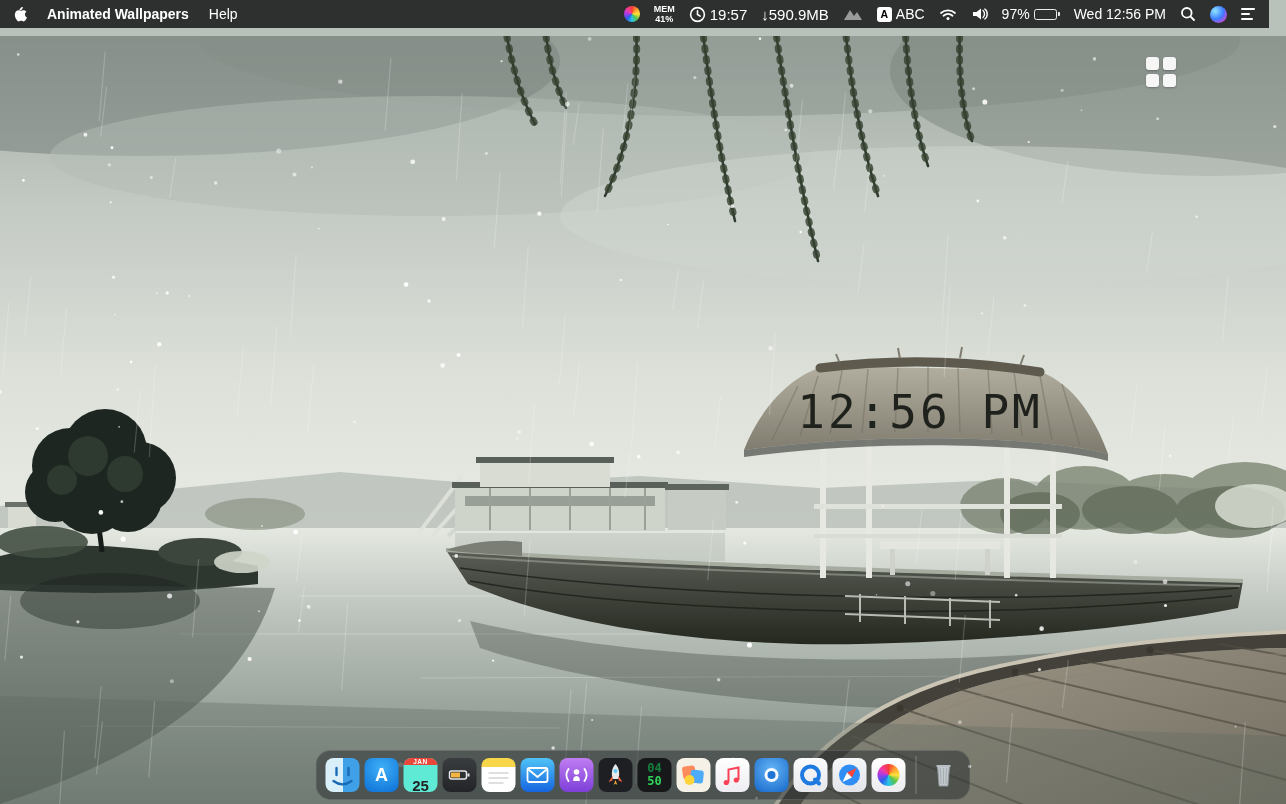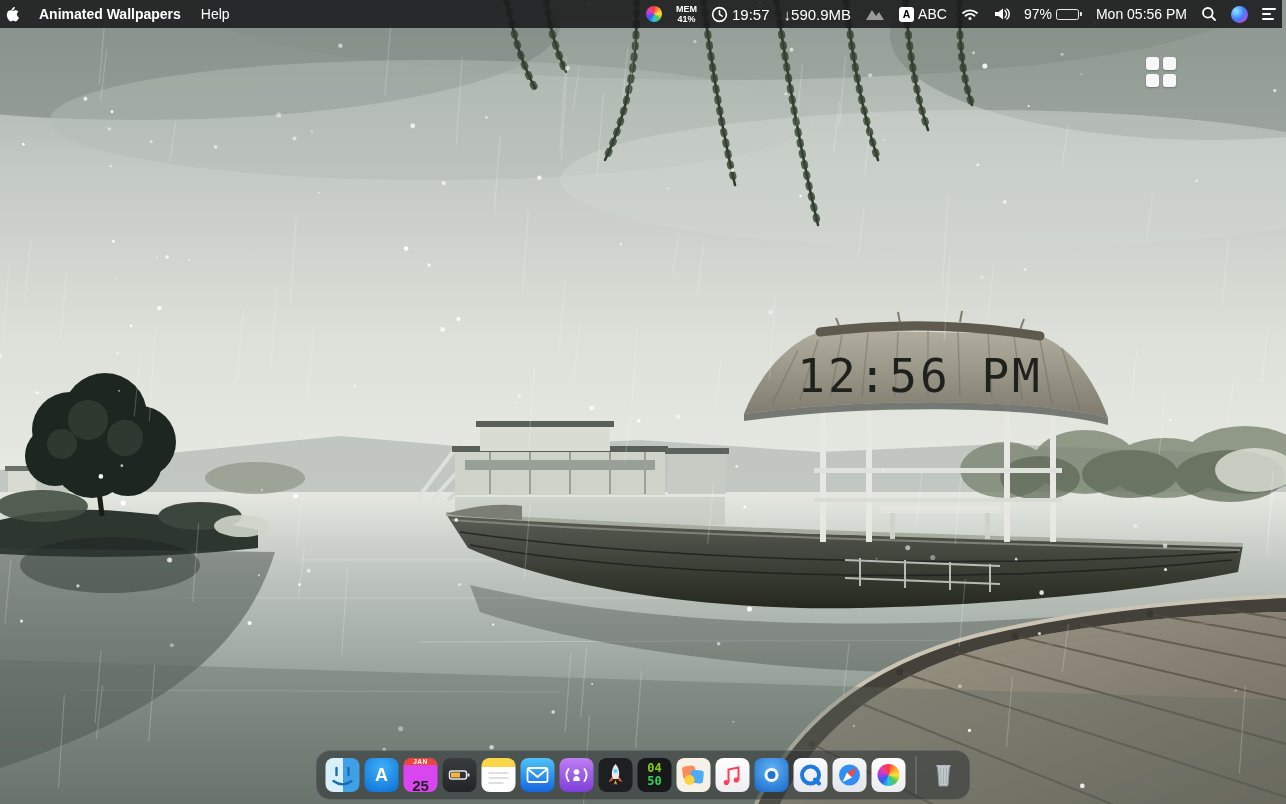--- a/index.html
+++ b/index.html
@@ -1,29 +1,29 @@
 <!DOCTYPE html>
 <html><head>
 <meta charset="utf-8">
 <style>
   * { margin:0; padding:0; box-sizing:border-box; }
   html,body { width:1286px; height:804px; overflow:hidden; }
   body { font-family:"Liberation Sans", sans-serif; background:#b9c1bb; position:relative; }
   #screen { position:relative; width:1286px; height:804px; overflow:hidden; }
 
   
-  .wallpaper { position:absolute; inset:0; z-index:0; }
+  .wallpaper { position:absolute; inset:0; z-index:0;margin-top:36px; }
   .wallpaper svg { display:block; width:1286px; height:804px; }
 
   
   .menu-bar {
-    position:absolute; top:0; left:0; right:4px; height:28px; z-index:30;
+    position:absolute; top:0; left:0; right:17px; height:28px; z-index:30;
     background:rgba(26,27,29,0.88);
     display:flex; align-items:center;
-    color:#fff; font-size:14px; padding:0 6px;gap:17px;
+    color:#fff; font-size:14px; padding:0 14px;gap:17px;
   }
   .mb-left { display:flex; align-items:center; gap:20px; }
   .mb-appname { font-weight:bold; }
   .mb-item { cursor:default; }
   .mb-right { margin-left:auto; display:flex; align-items:center; gap:14px; }
   .mb-ico { display:flex; align-items:center; justify-content:center; }
   .mem-stack { display:flex; flex-direction:column; align-items:center; font-size:9px; line-height:10px; font-weight:bold; }
   .mono-ish { font-size:15px; }
   .with-ico { display:flex; align-items:center; gap:4px; }
   .pinwheel-sm { width:16px; height:16px; border-radius:50%;
@@ -50,32 +50,32 @@
   .dock { position:absolute; bottom:4px; left:50%; transform:translateX(-50%); z-index:30;
     display:flex; align-items:center; gap:5px; padding:5px 9px;
     background:rgba(38,41,43,0.5); border:1px solid rgba(255,255,255,0.14); border-radius:15px; }
   .di { width:34px; height:34px; border-radius:8px; position:relative; overflow:hidden; flex:none; cursor:pointer; }
   .di svg { position:absolute; inset:0; width:34px; height:34px; }
   .dock-divider { width:1px; height:38px; background:rgba(255,255,255,0.28); margin:0 5px; }
 
   .di.finder { background:linear-gradient(90deg,#d9f0fb 0 17px,#3fa0e8 17px); }
   .di.appstore { background:radial-gradient(circle at 50% 30%,#3fb0f7,#0b6fd6); display:flex; align-items:center; justify-content:center; }
   .appstore span { color:#fff; font-size:18px; font-weight:bold; }
-  .di.calendar { background:#d946ef; display:flex; flex-direction:column;gap:12px; }
+  .di.calendar { background:#5eead4; display:flex; flex-direction:column;gap:12px; }
   .cal-top { height:10px; background:#e8473a; color:#fff; font-size:6.5px; font-weight:bold;
     letter-spacing:0.5px; display:flex; align-items:center; justify-content:center; }
   .cal-day { flex:1; display:flex; align-items:center; justify-content:center; color:#222; font-size:15px; font-weight:bold; }
   .di.batteryapp { background:linear-gradient(180deg,#3a3d40,#222427); }
   .di.notes { background:linear-gradient(180deg,#f7d64a 0 9px,#ffffff 9px); }
   .di.mail { background:linear-gradient(180deg,#4fc3f7,#1565e0); }
   .di.podcasts { background:linear-gradient(180deg,#c07df2,#7d3fd8); }
   .di.rocket { background:#1d1f22; }
   .di.timer { background:#17181a; display:flex; flex-direction:column; align-items:center; justify-content:center;
     font-family:"DejaVu Sans Mono", monospace; font-weight:bold; font-size:12px; line-height:13px; }
-  .t-top { color:#84cc16; } .t-bot { color:#30d158; }
+  .t-top { color:#15803d; } .t-bot { color:#30d158; }
   .di.stickers { background:#f6f1e7; }
   .di.music { background:linear-gradient(180deg,#ffffff,#eeeef2); }
   .di.photobooth { background:radial-gradient(circle at 50% 35%,#64b5f6,#1667c9); }
   .di.quicktime { background:linear-gradient(180deg,#fbfbfd,#e7e8ed); }
   .di.safari { background:linear-gradient(180deg,#f6f7f9,#e2e4e9); }
   .di.pinwheel { background:linear-gradient(180deg,#ffffff,#ececf0); display:flex; align-items:center; justify-content:center; }
   .pin-disc { width:22px; height:22px; border-radius:50%;
     background:conic-gradient(#f43b3b,#ff9d2e,#ffe23b,#55c44c,#2bc5e8,#2b62e8,#a23be8,#f43ba0,#f43b3b); }
   .di.trash { background:transparent; overflow:visible; }
 </style>
@@ -539,21 +539,21 @@
       </span>
 
       <span class="with-ico">
         <span>97%</span>
         <span class="batt">
           <span class="batt-body"><span class="batt-fill"></span></span>
             <span class="batt-nub"></span>
         </span>
       </span>
 
-      <span>Mon 05:56 PM</span>
+      <span>Wed 12:56 PM</span>
 
       <span class="mb-ico">
         <svg width="16" height="16" viewBox="0 0 16 16" fill="none" stroke="#fff" stroke-width="1.8" stroke-linecap="round">
           <circle cx="6.8" cy="6.8" r="4.8"></circle>
             <line x1="10.4" y1="10.4" x2="14" y2="14"></line>
         </svg>
       </span>
 
       <span class="siri-orb"></span>
 

